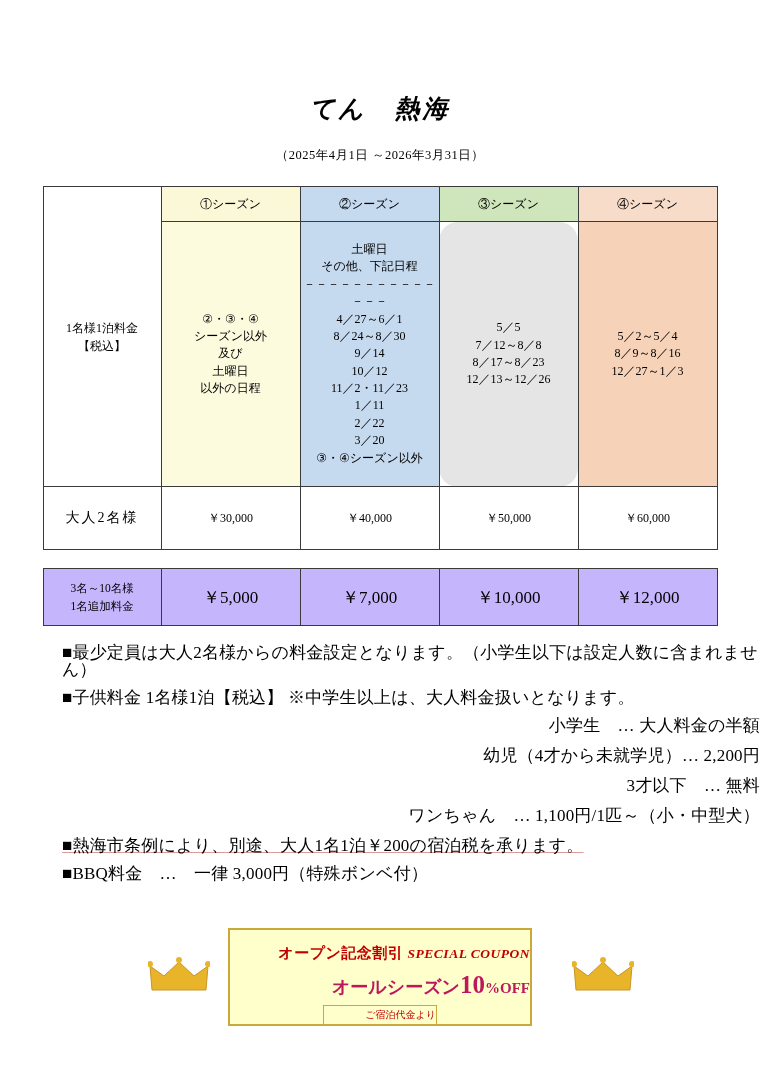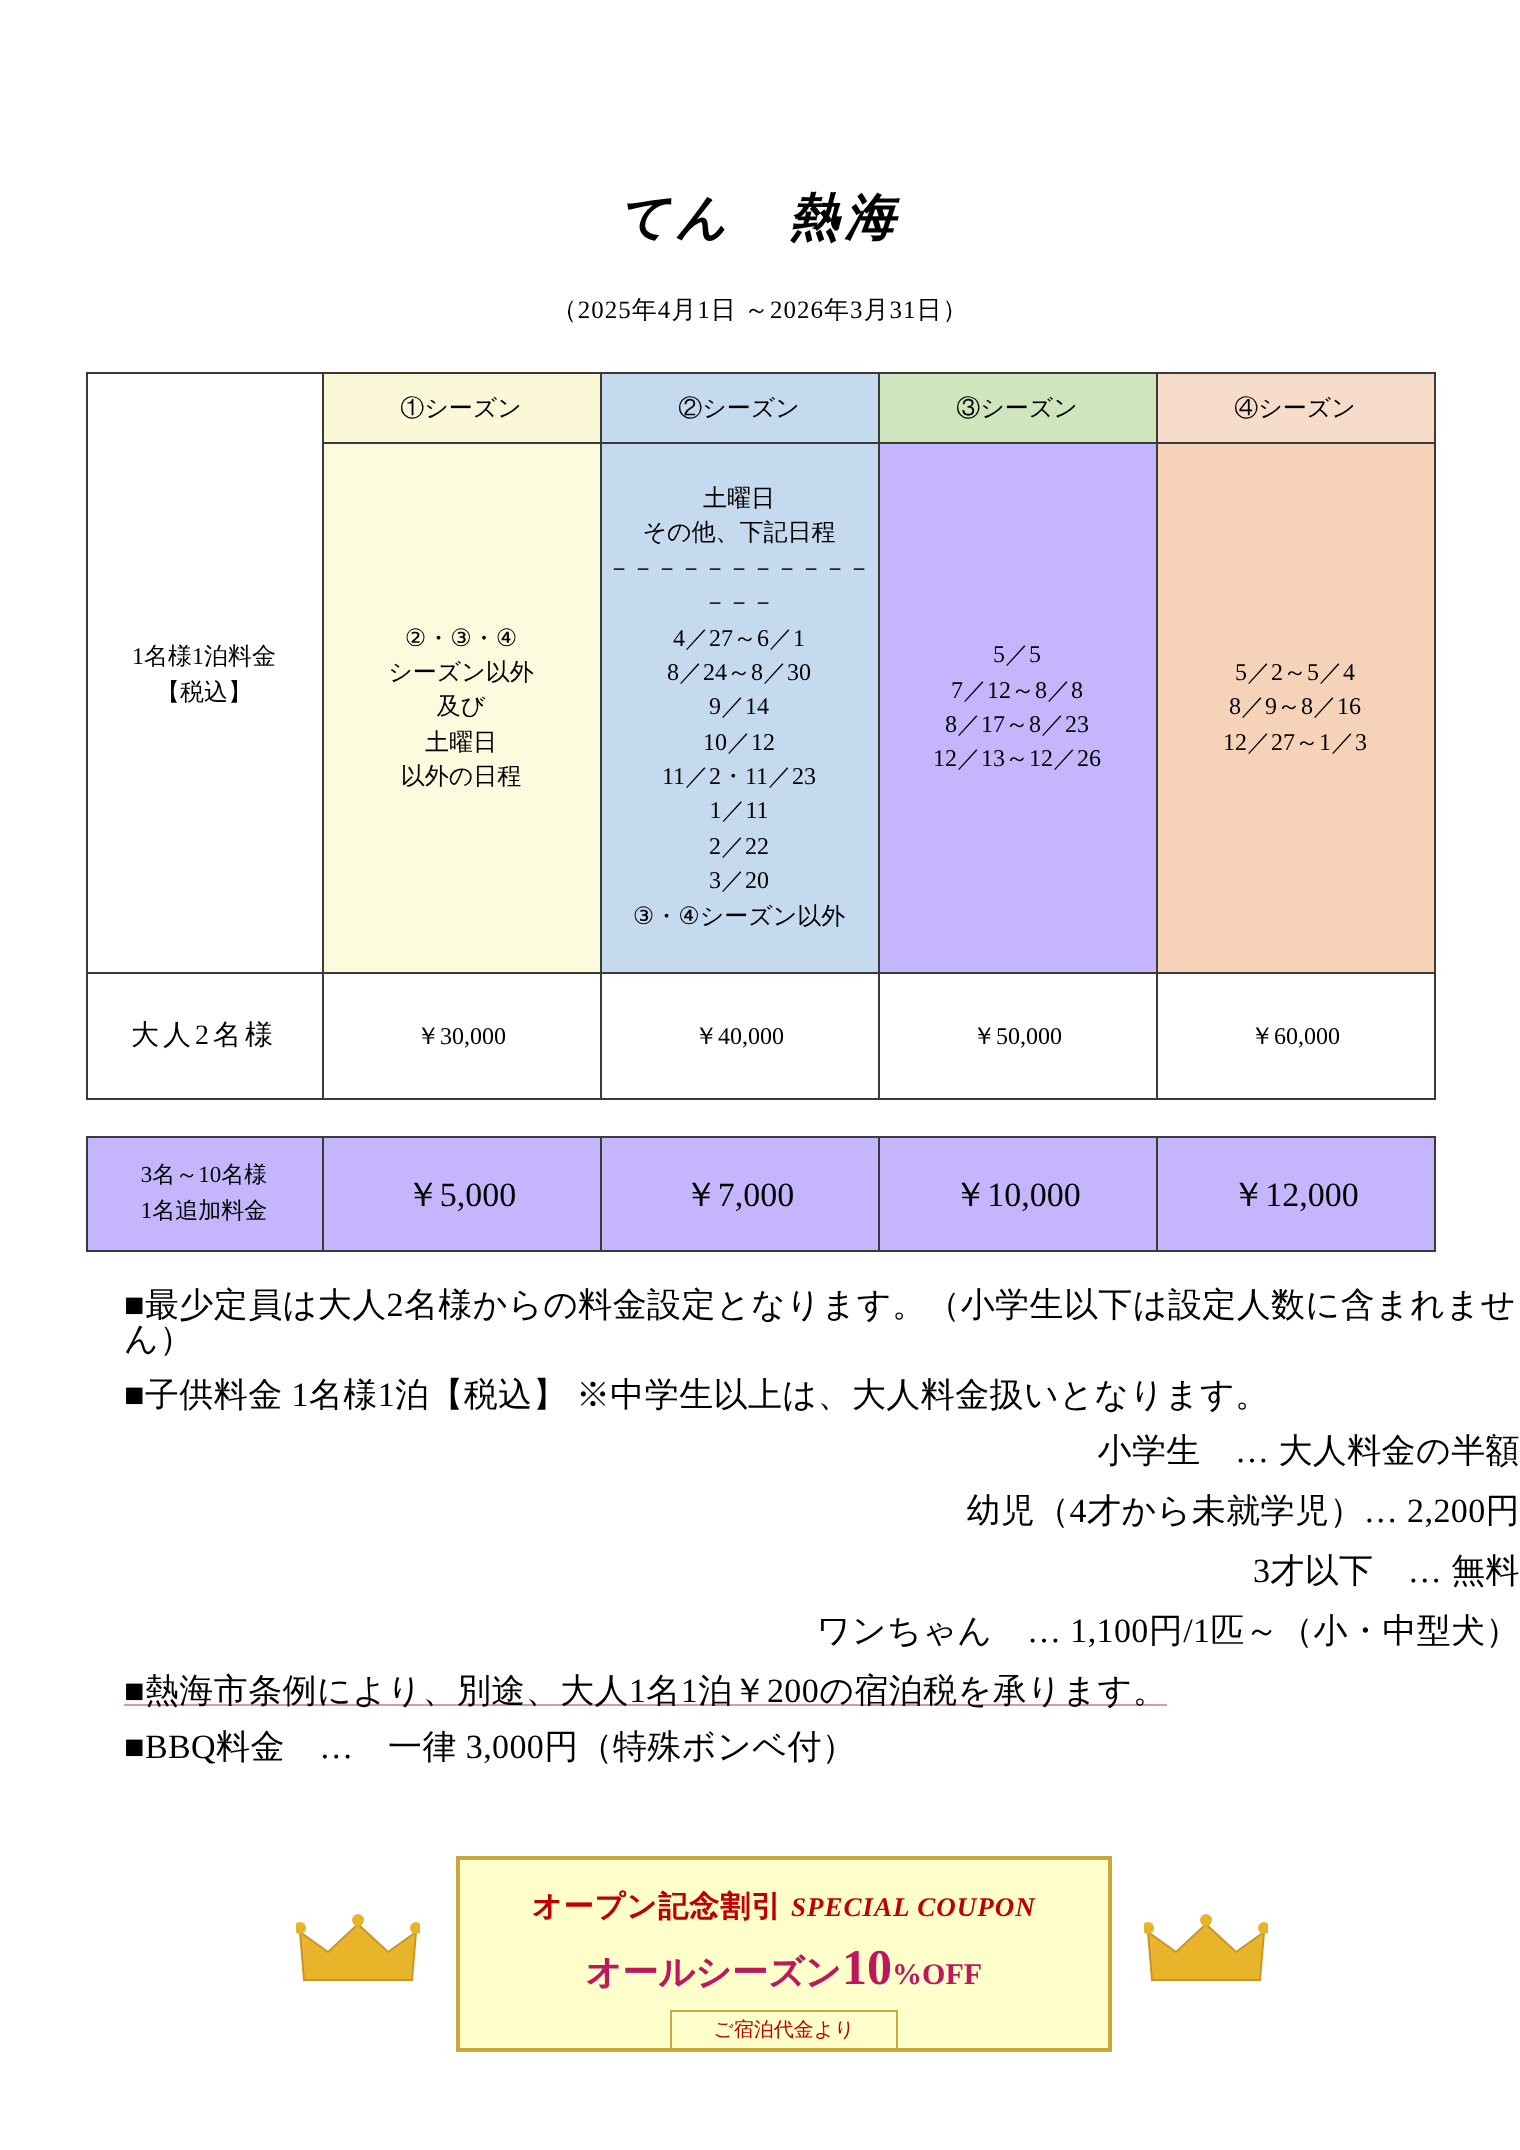--- a/index.html
+++ b/index.html
@@ -60,21 +60,21 @@
   .hdr.s4 { background: #f6dcc9; }
 
   .body-cell {
     height: 264px;
     vertical-align: middle;
     line-height: 1.45;
     font-size: 12px;
   }
   .body-cell.s1 { background: #fdfbdd; }
   .body-cell.s2 { background: #c5d9ef; }
-  .body-cell.s3 { background: #c4b5fd; }
+  .body-cell.s3 { background: #e5e5e5; border-radius: 19px; }
   .body-cell.s4 { background: #f6d3b8; }
 
   .rowlabel {
     font-size: 11.5px;
     line-height: 1.5;
     text-align: center;
     background: #ffffff;
   }
   .price-row td {
     height: 62px;
@@ -126,26 +126,26 @@
     position: absolute;
     left: 0;
     top: 836px;
     width: 760px;
     height: 110px;
   }
   .coupon {
     position: absolute;
     left: 228px;
     top: 0;
-    width: 328px;
+    width: 304px;
     height: 98px;
     background: #ffffcc;
     border: 2px solid #c8a93a;
     box-sizing: border-box;
-    text-align: center;
+    text-align: right;
   }
   .coupon-l1 {
     margin-top: 14px;
     font-size: 15px;
     font-weight: bold;
     color: #c00000;
     letter-spacing: 0.5px;
   }
   .coupon-l1 .en {
     font-style: italic;

